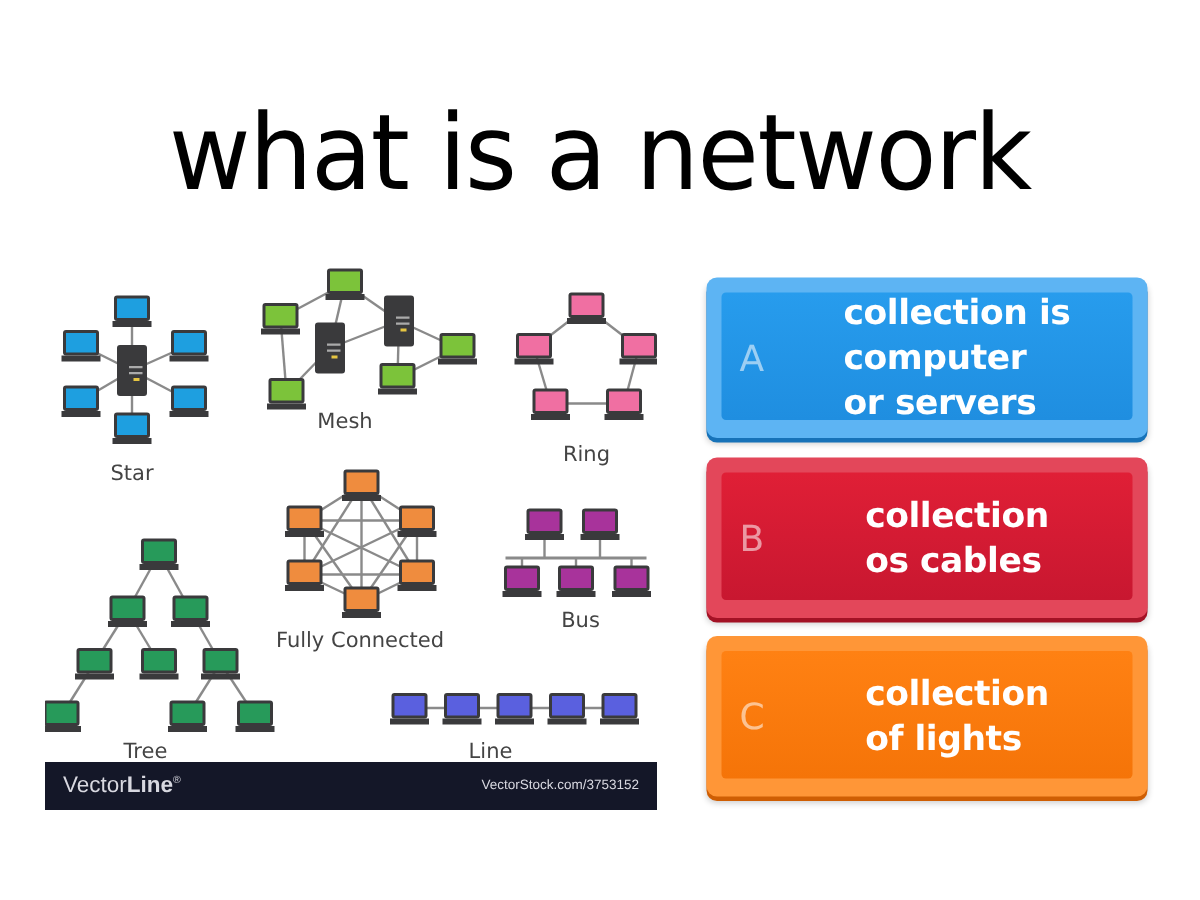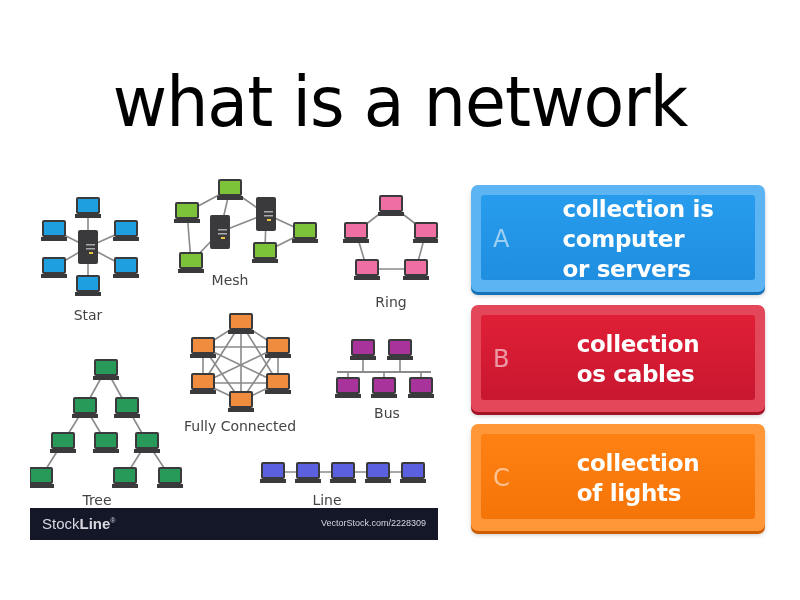--- a/index.html
+++ b/index.html
@@ -253,22 +253,22 @@
       <rect x="300" y="307" width="26" height="4" fill="#3a3a3c"></rect>
       <rect x="336" y="290" width="24" height="17" rx="2" fill="#3a3a3c"></rect>
       <rect x="338" y="292" width="20" height="13" fill="#5a60df"></rect>
       <rect x="335" y="307" width="26" height="4" fill="#3a3a3c"></rect>
       <rect x="371" y="290" width="24" height="17" rx="2" fill="#3a3a3c"></rect>
       <rect x="373" y="292" width="20" height="13" fill="#5a60df"></rect>
       <rect x="370" y="307" width="26" height="4" fill="#3a3a3c"></rect>
       <text x="297" y="333" text-anchor="middle" class="label-hand">Line</text>
     </svg>
   <div class="watermark">
-    <span class="wm-brand"><span>Stock</span><b>Line</b><sup style="font-size:7px">®</sup></span>
-    <span class="wm-url">VectorStock.com/2228309</span>
+    <span class="wm-brand"><span>Vector</span><b>Line</b><sup style="font-size:7px">®</sup></span>
+    <span class="wm-url">VectorStock.com/3753152</span>
   </div>
 </div>
 
 <div class="answer answer-a">
   <div class="inner"></div>
   <span class="letter">A</span>
   <span class="text">collection is
 computer
 or servers</span>
 </div>

